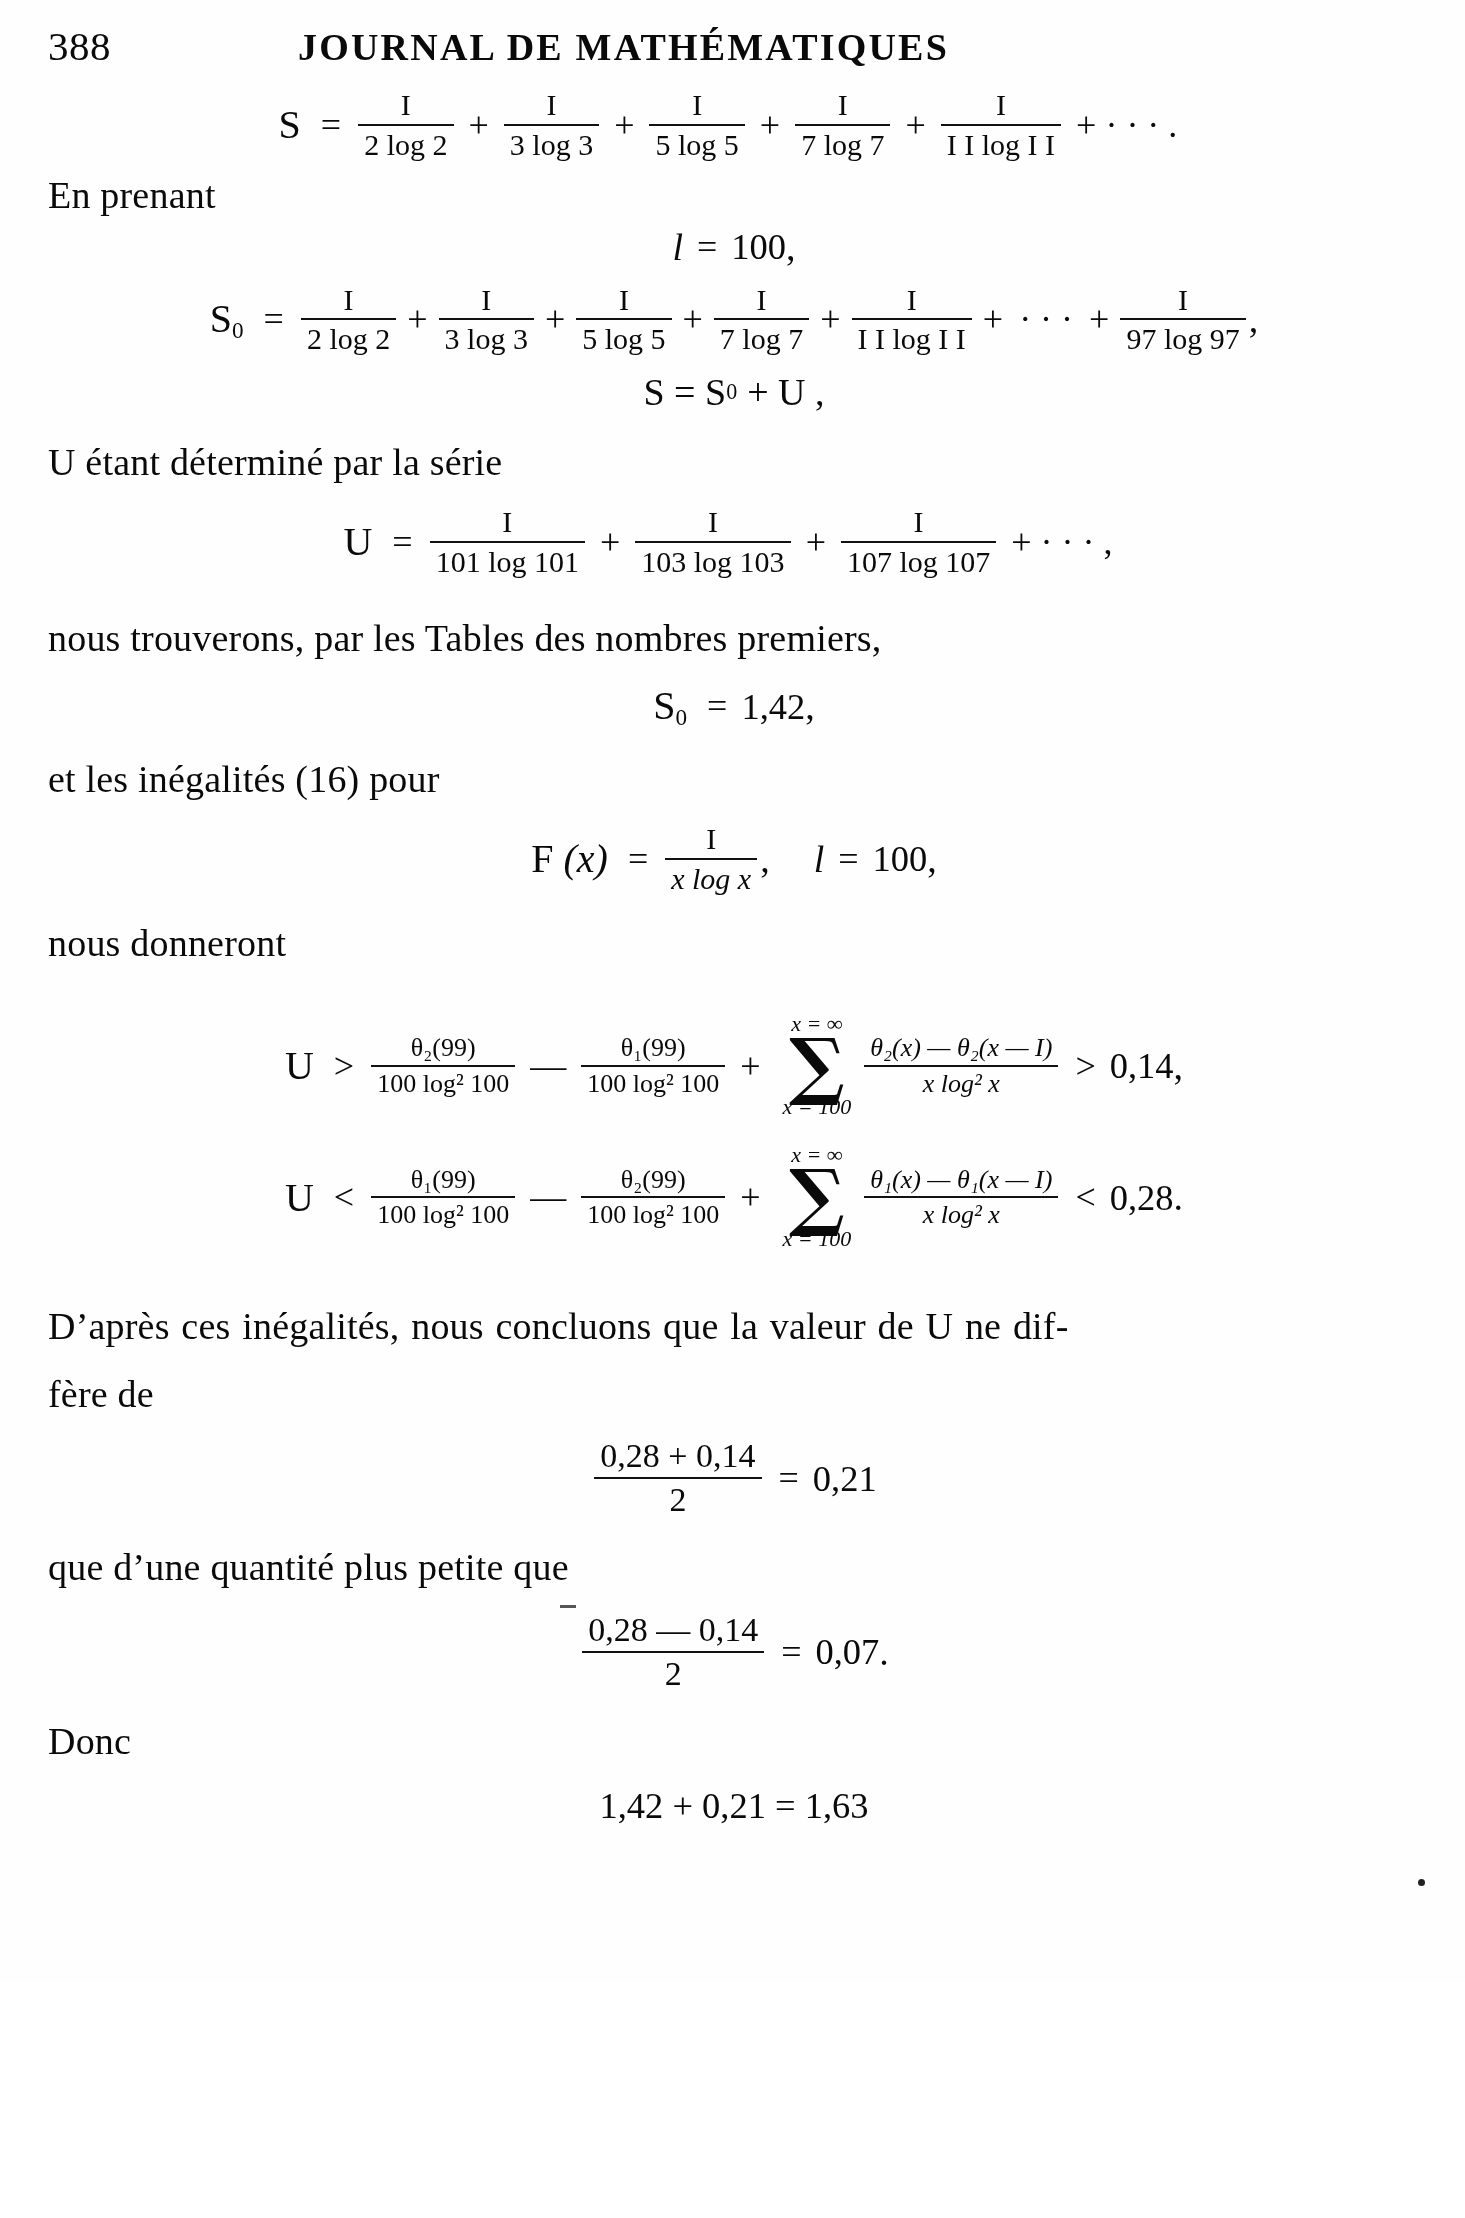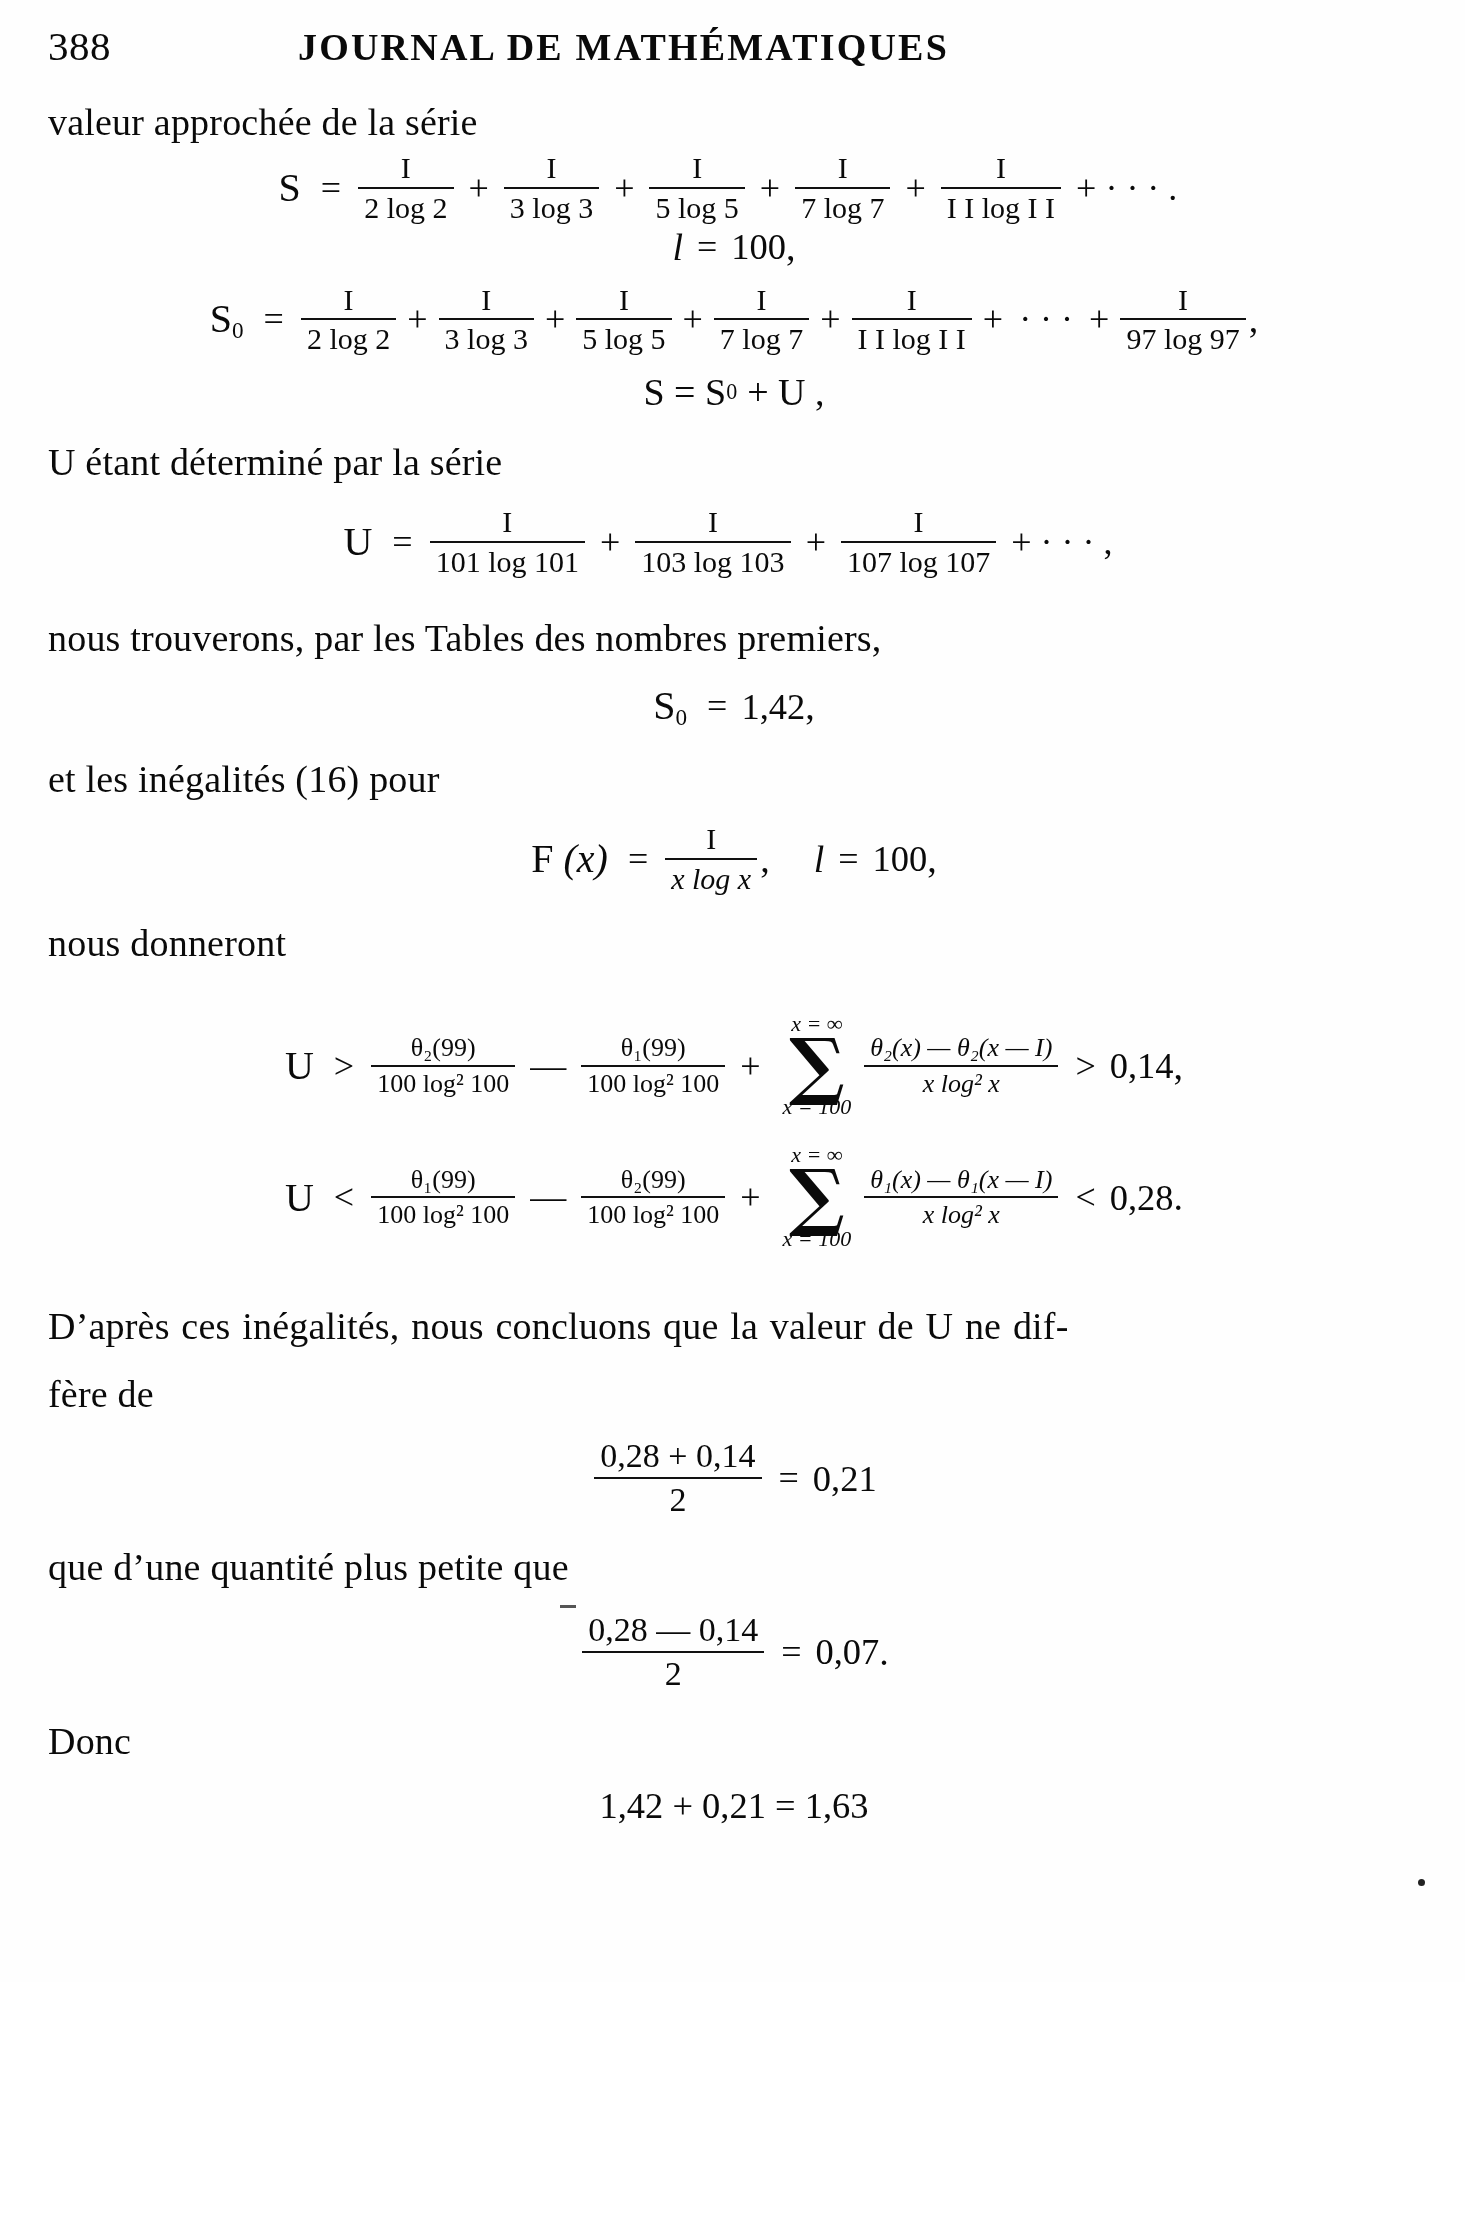--- a/index.html
+++ b/index.html
@@ -178,21 +178,20 @@
 <body>
 
 <div id="page">
   <div class="content">
 
     <div class="runhead">
       <span class="folio">388</span>
       <span class="journal-title">JOURNAL DE MATHÉMATIQUES</span>
     </div>
 
-    <div class="para">valeur approchée de la série</div>
 
     <div class="display">
       <span class="mrow">
         <span class="lead">S</span>
         <span class="rel">=</span>
         <span class="frac med">
           <span class="num osf">I</span>
           <span class="bar"></span>
           <span class="den">2 log 2</span>
         </span>
@@ -217,20 +216,21 @@
         <span class="op">+</span>
         <span class="frac med">
           <span class="num osf">I</span>
           <span class="bar"></span>
           <span class="den">I I log I I</span>
         </span>
         <span class="op">+ · · · .</span>
       </span>
     </div>
 
+    <div class="para">En prenant</div>
 
     <div class="display">
       <span class="mrow">
         <span class="var">l</span>
         <span class="rel">=</span>
         <span class="osf">100</span>
         <span>,</span>
       </span>
     </div>
 

